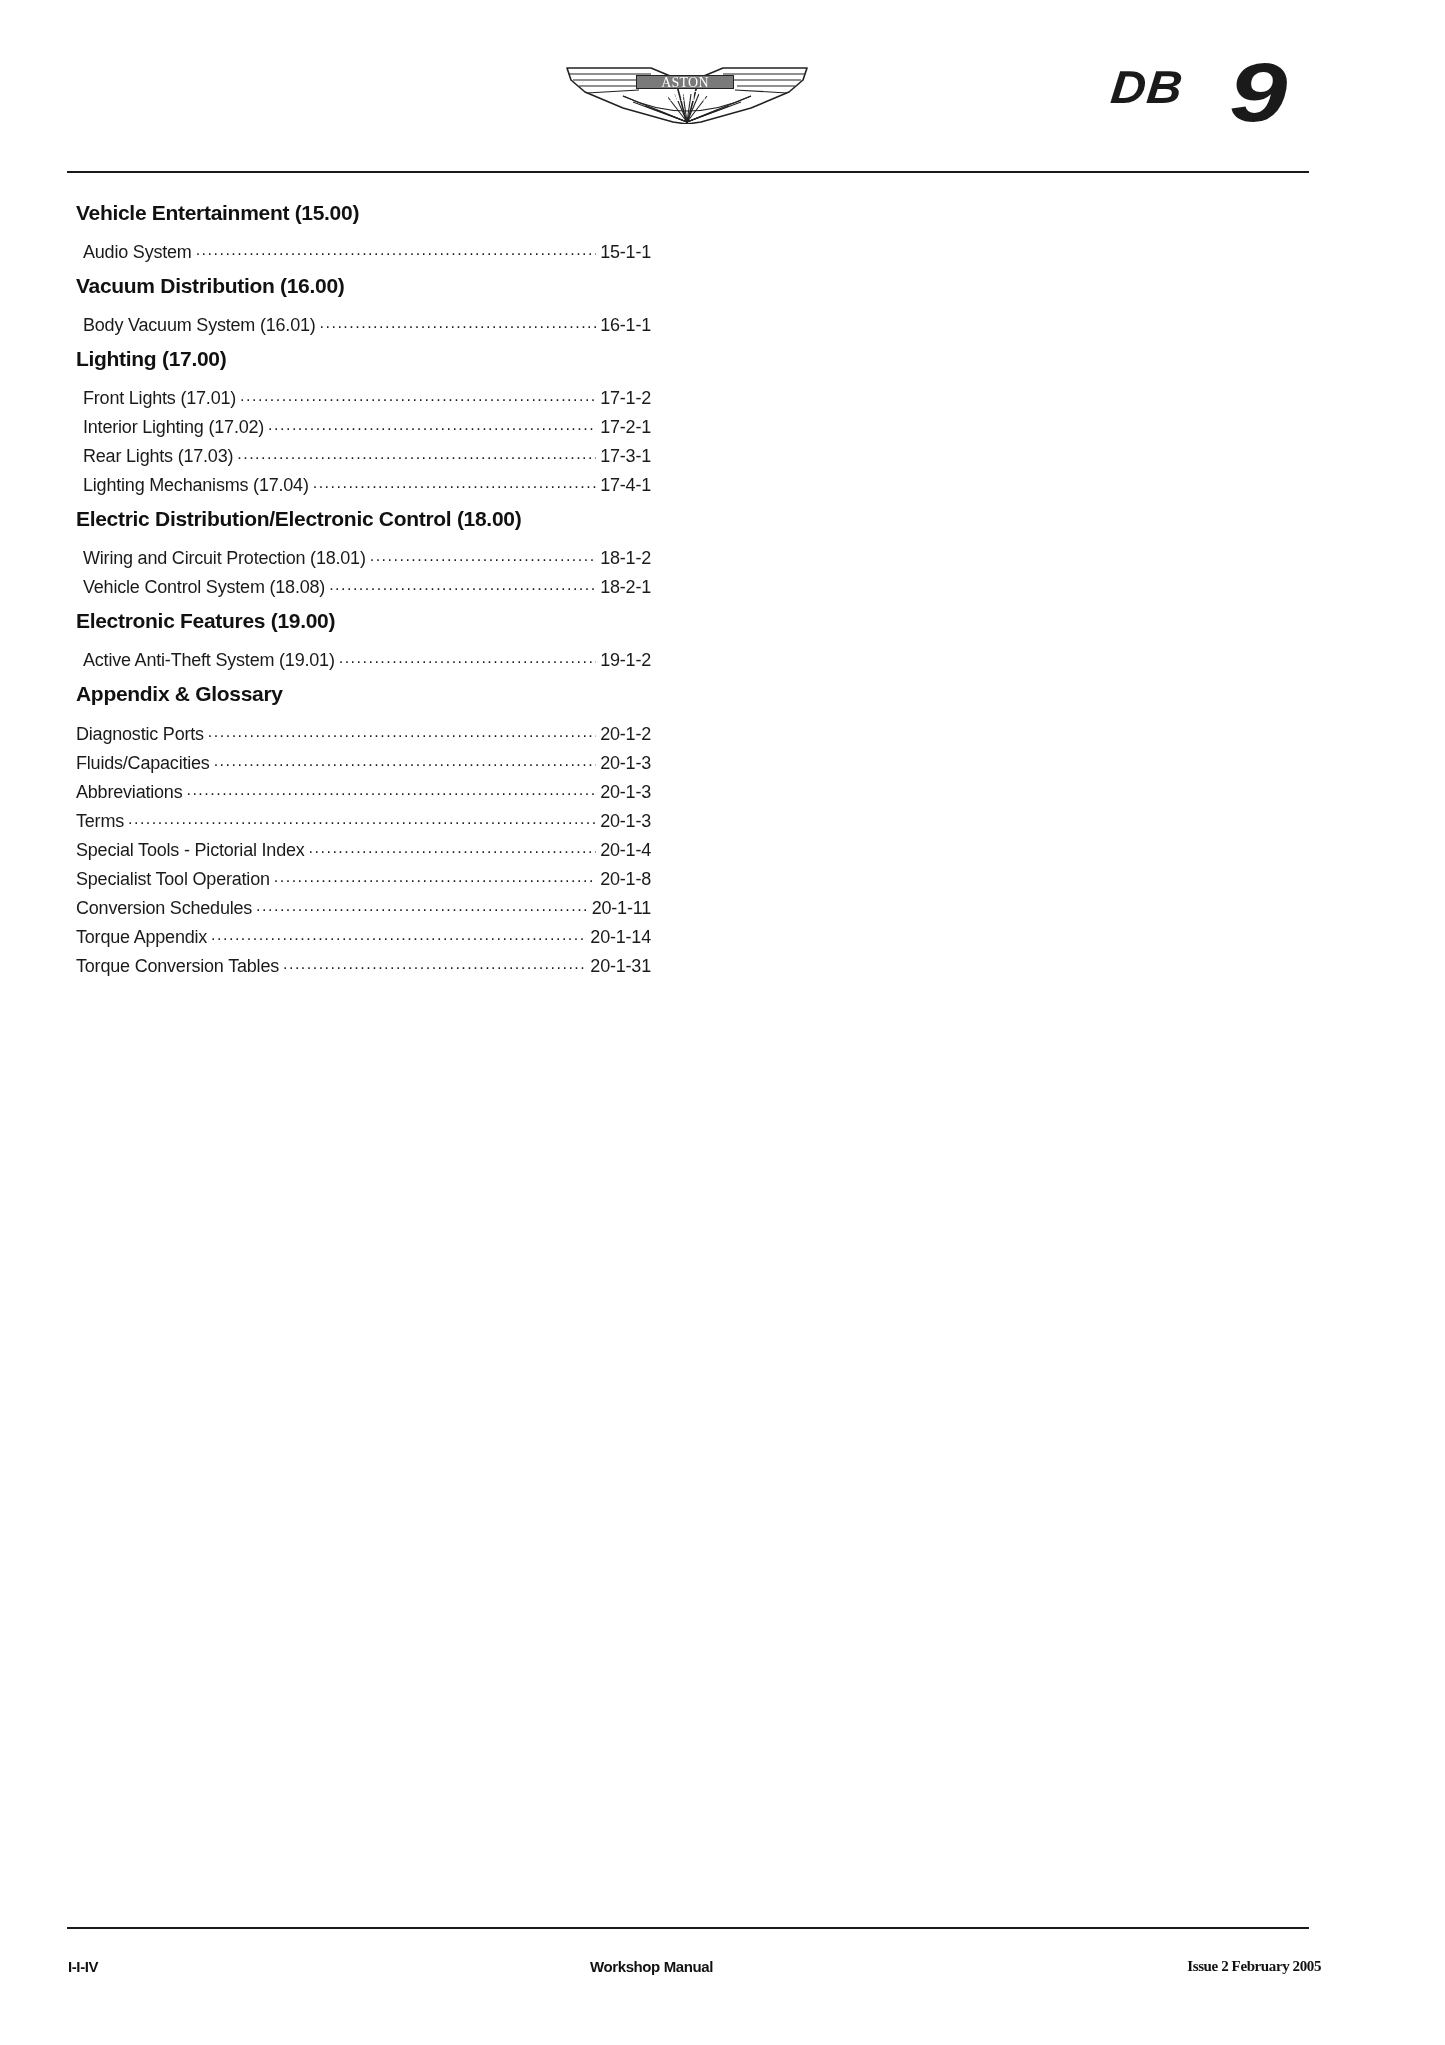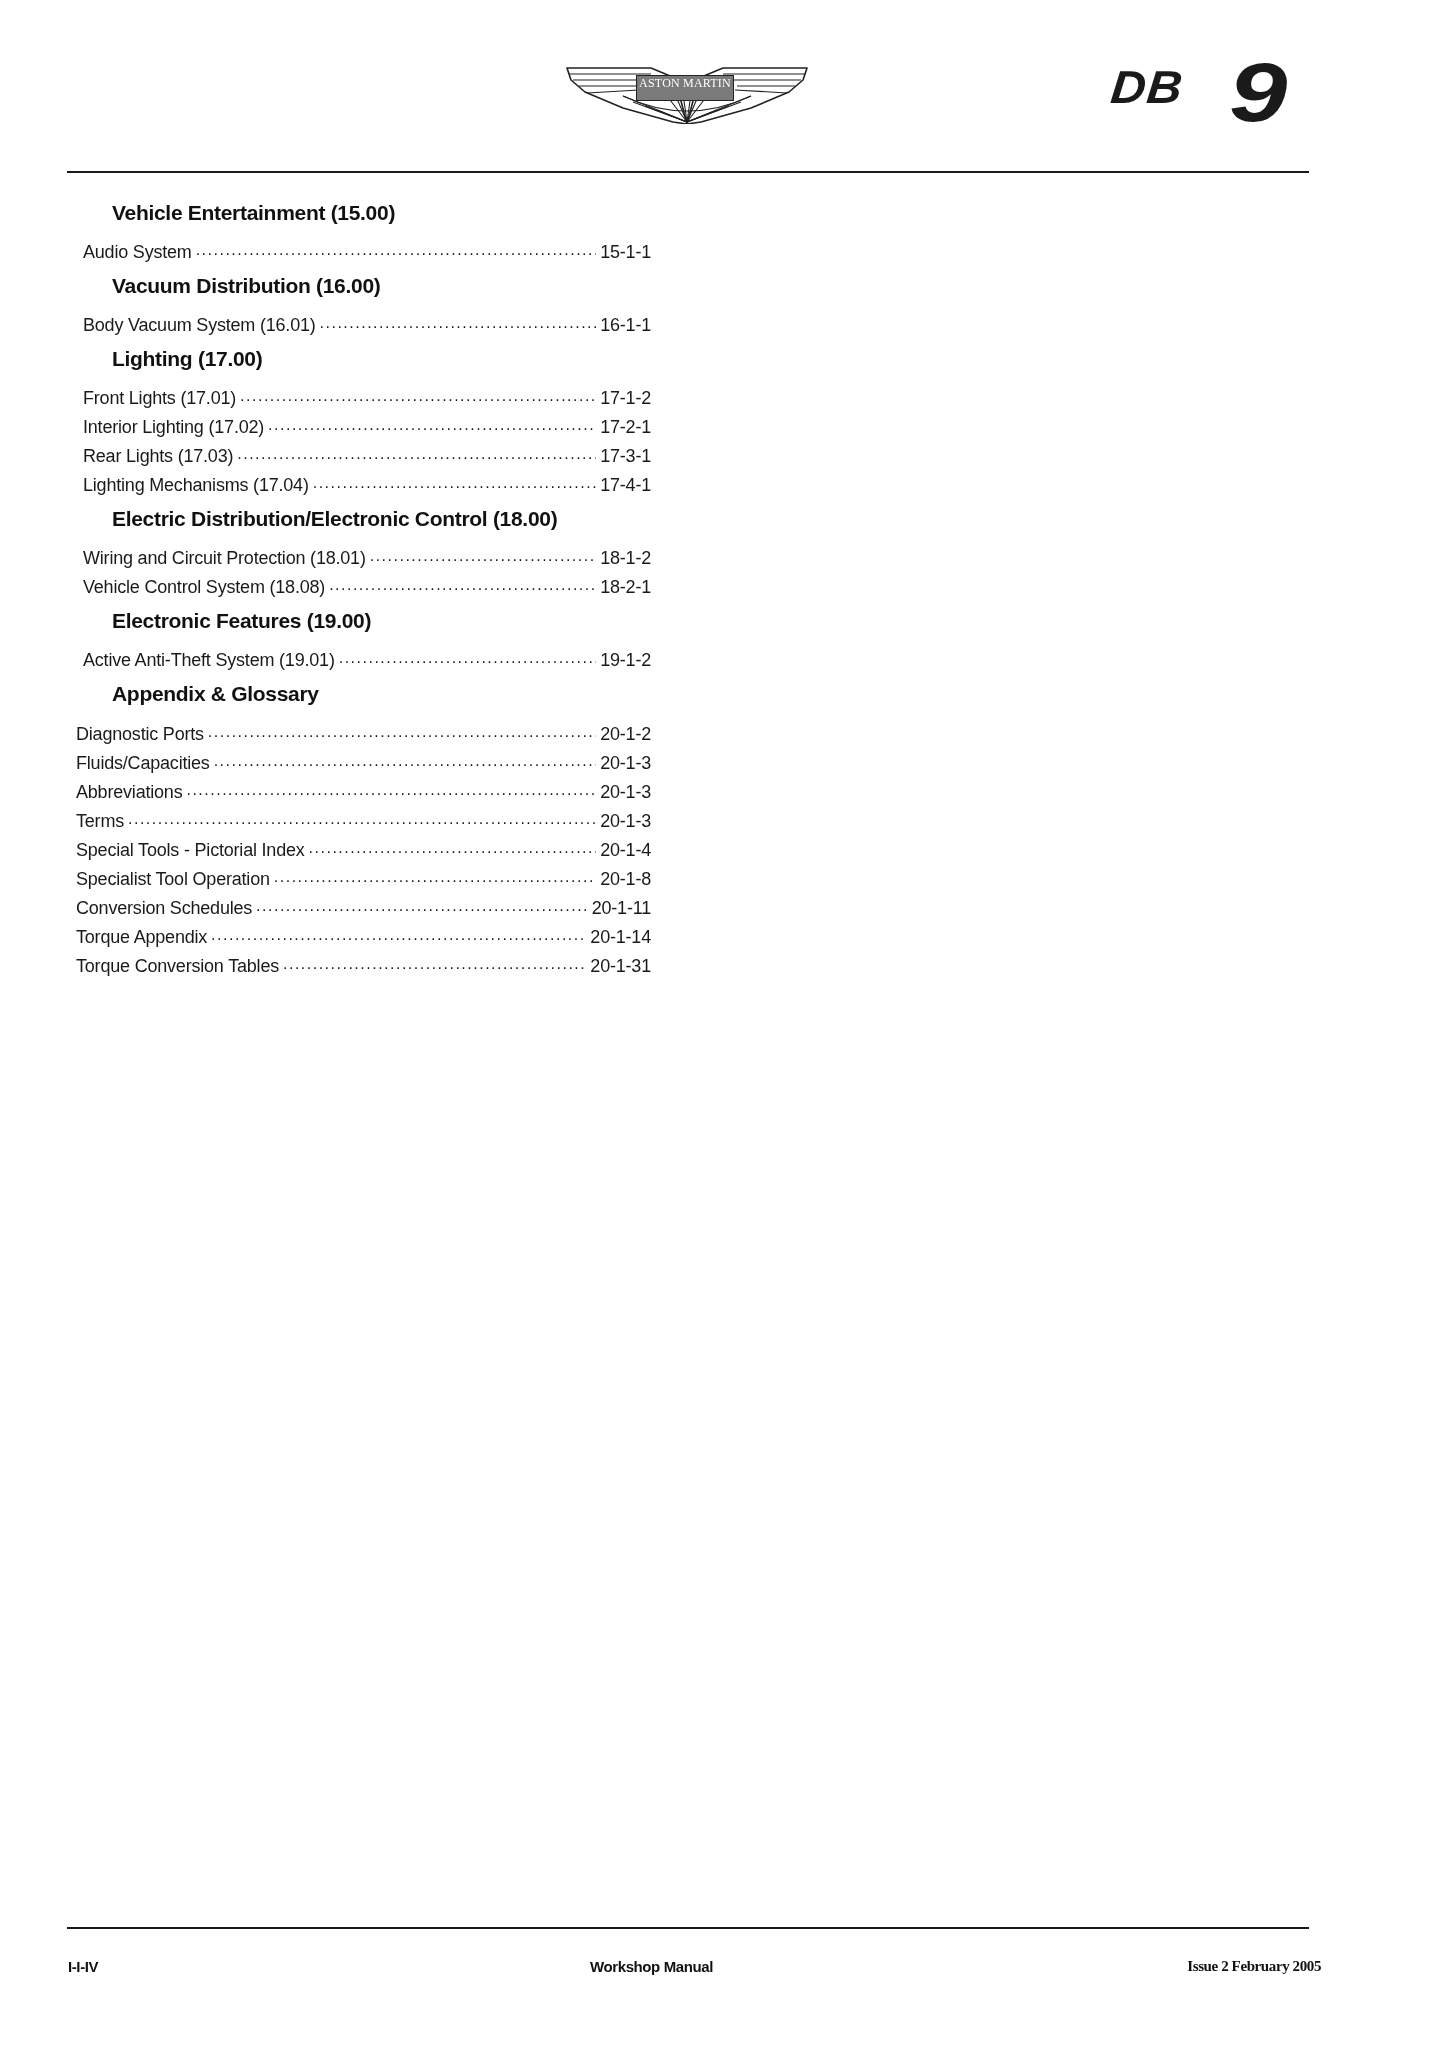--- a/index.html
+++ b/index.html
@@ -2,40 +2,40 @@
 <html><head>
   <meta charset="utf-8">
   <style>
     html, body { margin: 0; padding: 0; background: #ffffff; }
     body {
       width: 1445px; height: 2045px; position: relative; overflow: hidden;
       font-family: "Liberation Sans", "DejaVu Sans", sans-serif; color: #111;
     }
     .logo-wings { position: absolute; left: 563px; top: 66px; width: 248px; height: 58px; }
     .logo-label {
-      position: absolute; left: 636px; top: 75px; width: 98px; height: 26px;
+      position: absolute; left: 636px; top: 75px; width: 98px; height: 14px;
       background: #7a7a7a; border: 1px solid #222; color: #fff;
-      font-family: "Liberation Serif", serif; font-size: 12px; line-height: 14px;
+      font-family: "Liberation Serif", serif; font-size: 14px; line-height: 14px;
       text-align: center; letter-spacing: 0.2px; box-sizing: border-box;
     }
     .model-mark {
       position: absolute; left: 1114px; top: 58px; height: 70px; width: 200px;
       font-family: "Liberation Sans", sans-serif; font-weight: bold; font-style: italic;
       color: #1a1a1a; white-space: nowrap;
     }
     .model-db { position: absolute; left: 0; top: 2px; font-size: 46px; letter-spacing: 1px; transform: skewX(-6deg) scaleX(1.05); transform-origin: left top; }
     .model-9 { position: absolute; left: 115px; top: -8px; font-size: 84px; line-height: 84px; transform: scaleX(1.25); transform-origin: left top; }
     .rule { position: absolute; left: 67px; width: 1242px; height: 2px; background: #1a1a1a; }
     .rule-top { top: 171px; }
     .rule-bottom { top: 1927px; }
 
     .toc { position: absolute; left: 76px; top: 0; width: 575px; }
     .toc-heading {
       position: absolute; left: 0; font-weight: bold; font-size: 21px;
-      letter-spacing: -0.3px; white-space: nowrap; color: #111; margin-left: 36px;
+      letter-spacing: -0.3px; white-space: nowrap; color: #111;
     }
     .toc-row {
       position: absolute; left: 0; width: 575px; height: 26px;
       display: flex; align-items: baseline; font-size: 18px; white-space: nowrap;
       color: #1a1a1a; letter-spacing: -0.2px;
     }
     .toc-row.indent { left: 7px; width: 568px; }
     .toc-title { flex: 0 0 auto; }
     .toc-leader {
       flex: 1 1 auto; overflow: hidden; margin: 0 4px; height: 20px;

